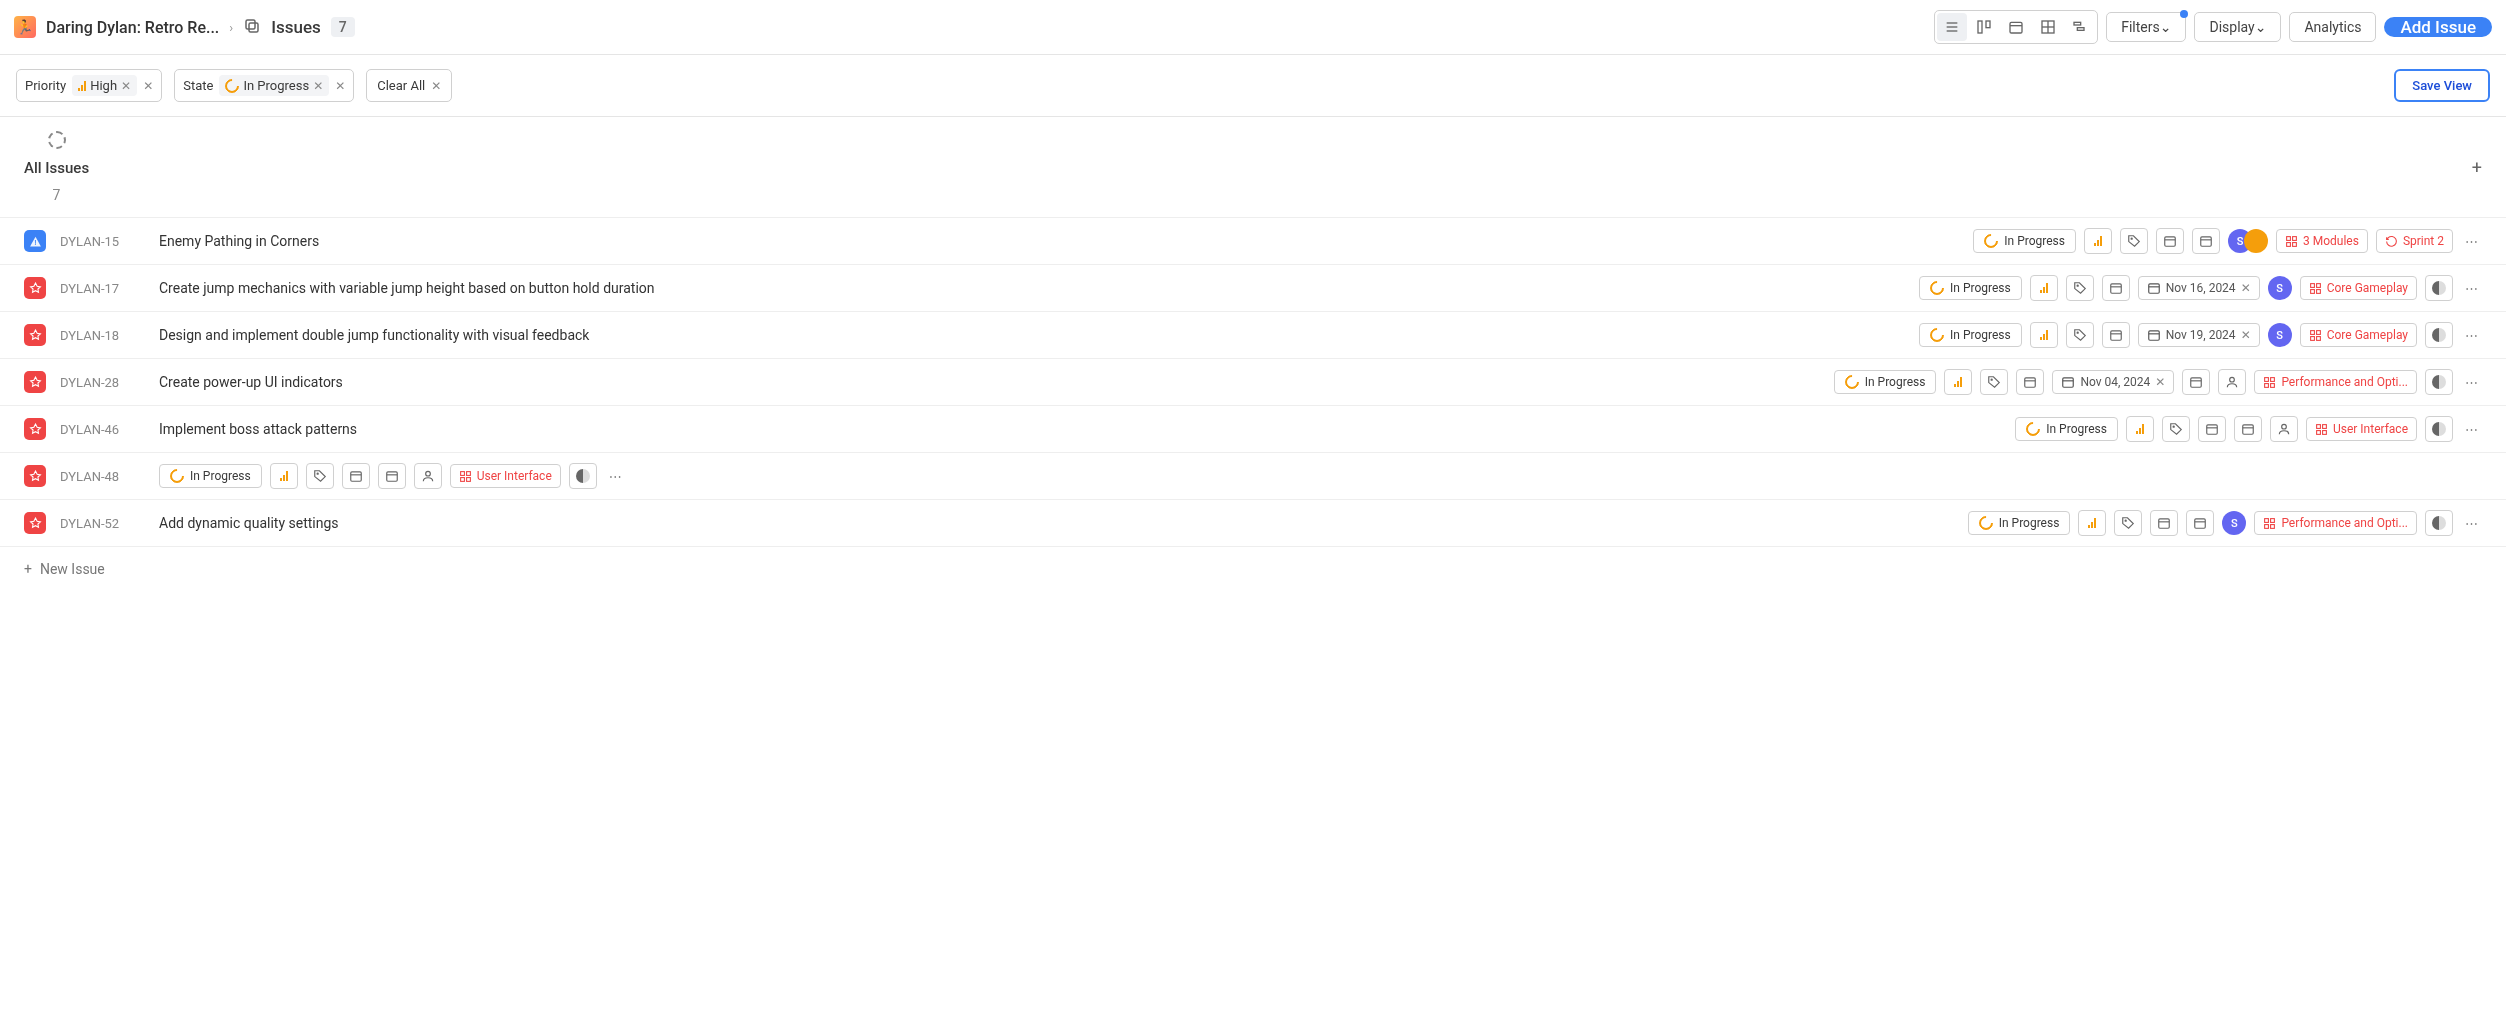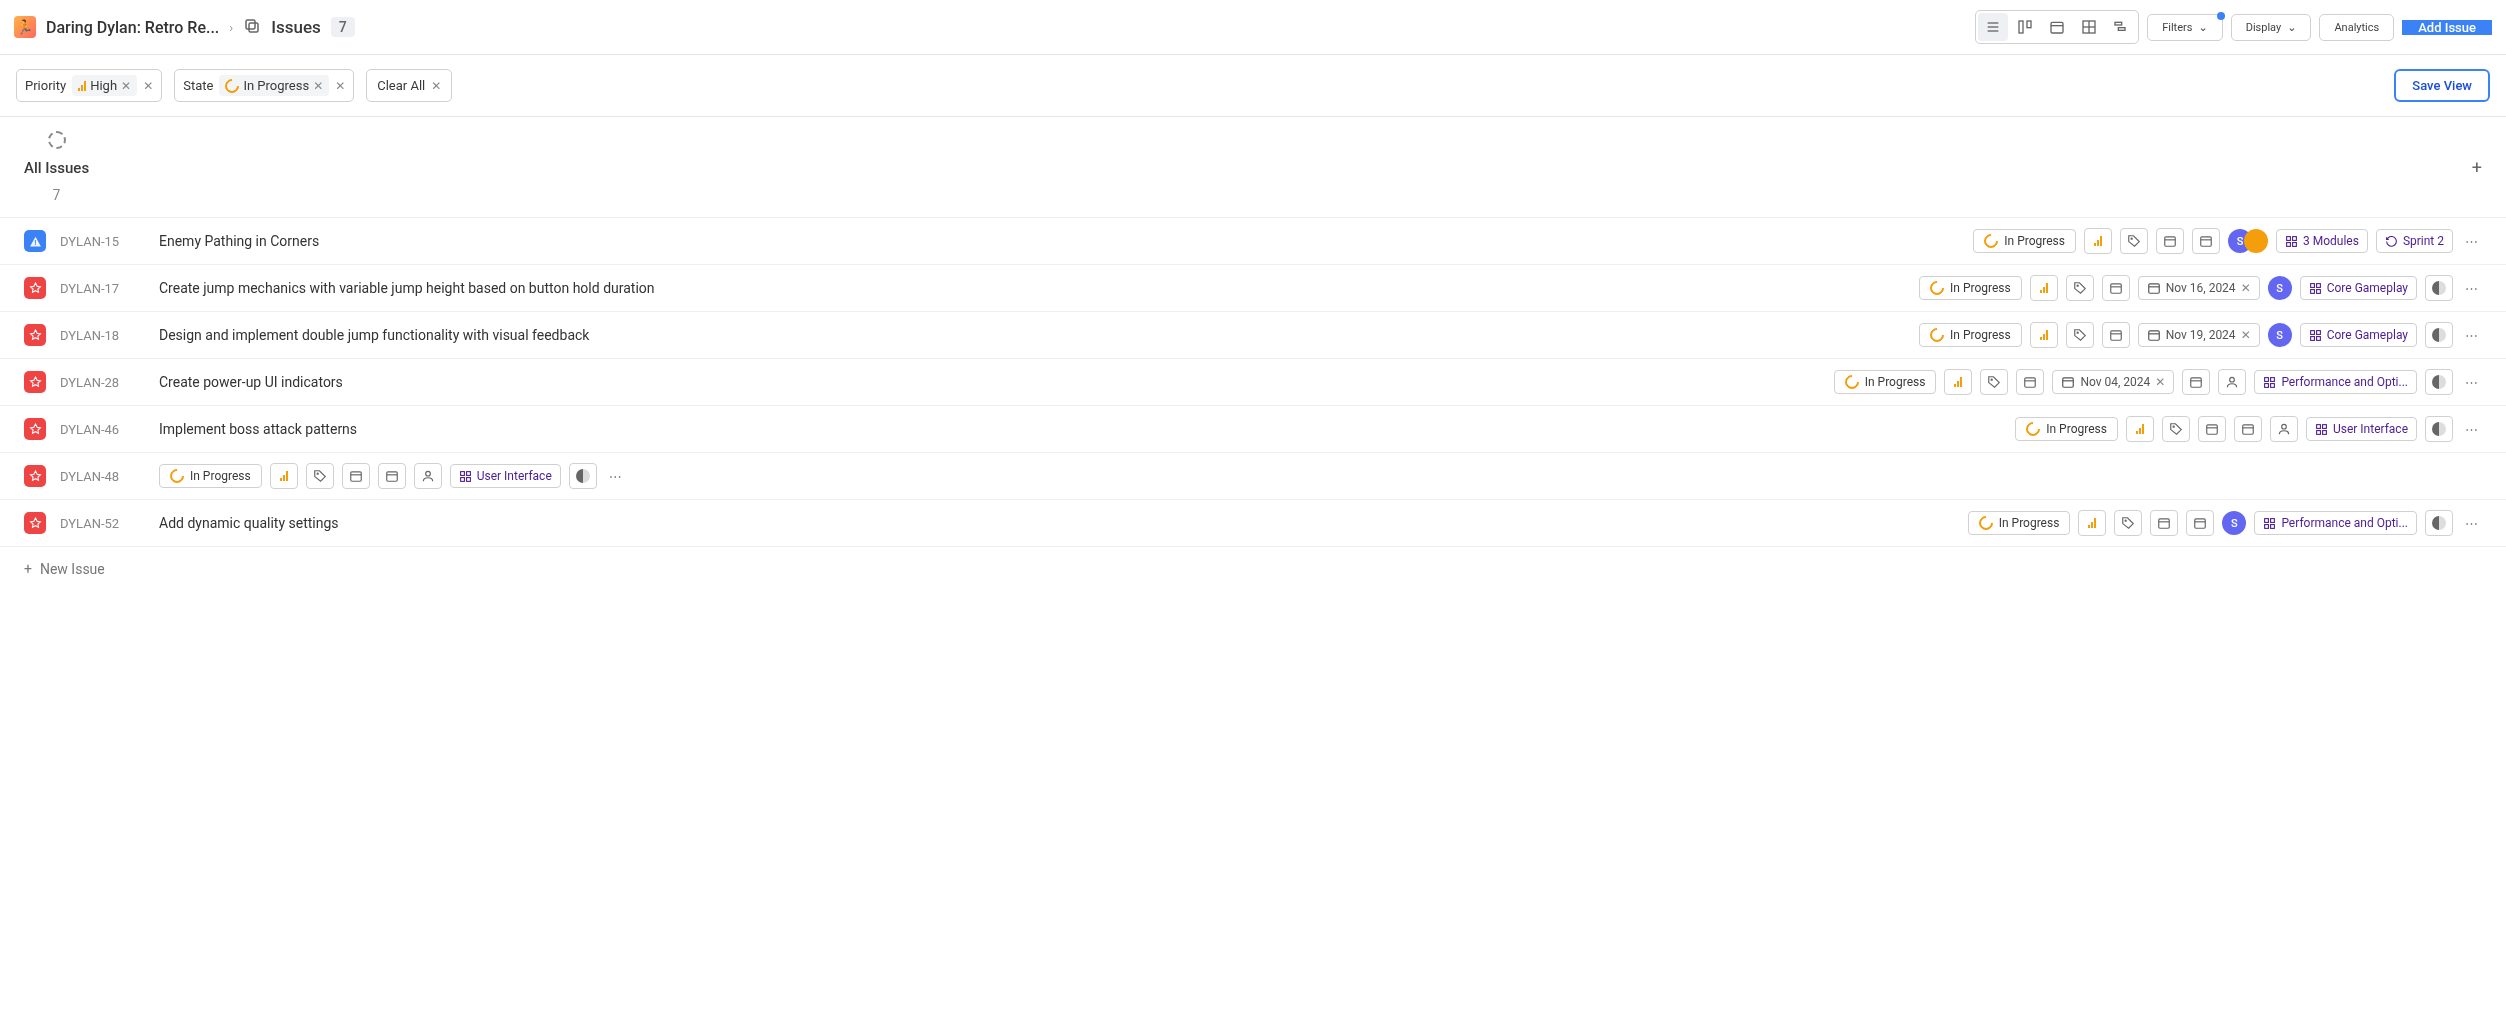--- a/index.html
+++ b/index.html
@@ -11,23 +11,23 @@
     .project-icon { width: 22px; height: 22px; background: linear-gradient(135deg,#ffb347,#ff6961); border-radius: 4px; display:flex; align-items:center; justify-content:center; font-size:14px; }
     .project-name { font-weight: 500; font-size: 16px; color: #333; max-width: 200px; white-space: nowrap; overflow: hidden; text-overflow: ellipsis; }
     .chevron { color: #999; }
     .issues-icon { color: #666; }
     .issues-label { font-size: 17px; font-weight: 500; }
     .count-badge { background: #eef0f3; color: #666; padding: 2px 8px; border-radius: 4px; font-size: 14px; font-weight: 500; }
     .header-right { display: flex; align-items: center; gap: 8px; }
     .view-group { display: flex; border: 1px solid #d0d0d0; border-radius: 5px; padding: 2px; gap: 2px; }
     .view-btn { width: 30px; height: 28px; display: flex; align-items: center; justify-content: center; border-radius: 4px; color: #666; cursor: pointer; }
     .view-btn.active { background: #eef0f3; }
-    .pill-btn { border: 1px solid #d0d0d0; border-radius: 5px; padding: 6px 14px; font-size: 11px; color: #444; cursor: pointer; display:flex; align-items:center; gap:6px; position:relative; }
+    .pill-btn { border: 1px solid #d0d0d0; border-radius: 5px; padding: 6px 14px; font-size: 14px; color: #444; cursor: pointer; display:flex; align-items:center; position:relative; }
     .blue-dot { position:absolute; top:-3px; right:-3px; width:8px; height:8px; background:#3b82f6; border-radius:50%; }
-    .primary-btn { background: #3b82f6; color: #fff; border: none; border-radius: 0; padding: 0 16px; font-size: 13px; font-weight: 500; cursor: pointer; }
+    .primary-btn { background: #3b82f6; color: #fff; border: none; border-radius: 12px; padding: 0 16px; font-size: 17px; font-weight: 500; cursor: pointer; }
     
     
     .filter-bar { display: flex; align-items: center; justify-content: space-between; padding: 14px 16px; border-bottom: 1px solid #e5e5e5; }
     .filter-left { display: flex; gap: 12px; }
     .filter-chip { display: flex; align-items: center; gap: 6px; border: 1px solid #d0d0d0; border-radius: 5px; padding: 5px 8px; font-size: 13px; }
     .filter-value { display: flex; align-items: center; gap: 4px; background: #f3f4f6; border-radius: 4px; padding: 3px 6px; }
     .sig-icon { display: inline-flex; align-items: flex-end; gap: 1px; height: 10px; }
     .sig-icon span { width: 2px; background: #f59e0b; }
     .sig-icon span:nth-child(1){height:3px} .sig-icon span:nth-child(2){height:6px} .sig-icon span:nth-child(3){height:10px}
     .x-icon { color: #888; cursor: pointer; font-size: 12px; }
@@ -53,21 +53,21 @@
     .issue-id { color:#888; font-size:13px; width:85px; flex-shrink:0; }
     .issue-title { flex:1; font-size:14px; color:#333; white-space:nowrap; overflow:hidden; text-overflow:ellipsis; }
     .row-right { display:flex; align-items:center; gap:8px; flex-shrink:0; }
     .state-btn { display:flex; align-items:center; gap:6px; border:1px solid #d0d0d0; border-radius:4px; padding:4px 10px; font-size:12px; }
     .sq-btn { width:28px; height:26px; border:1px solid #d0d0d0; border-radius:4px; display:flex; align-items:center; justify-content:center; color:#666; cursor:pointer; }
     .sq-btn .sig-icon span { background:#f59e0b; }
     .date-chip { display:flex; align-items:center; gap:5px; border:1px solid #d0d0d0; border-radius:4px; padding:4px 8px; font-size:12px; color:#555;text-align:right; }
     .avatar { width:24px; height:24px; border-radius:50%; background:#6366f1; color:#fff; display:flex; align-items:center; justify-content:center; font-size:11px; font-weight:500; }
     .avatar-stack { display:flex; }
     .avatar-stack .avatar:nth-child(2){ margin-left:-8px; background:#f59e0b; }
-    .module-chip { display:flex; align-items:center; gap:5px; border:1px solid #d0d0d0; border-radius:4px; padding:4px 8px; font-size:12px; color:#4c1d95; white-space:nowrap; }
+    .module-chip { display:flex; align-items:center; gap:5px; border:1px solid #d0d0d0; border-radius:4px; padding:4px 8px; font-size:12px; color:#ef4444; white-space:nowrap; }
     .dots-btn { cursor:pointer; color:#666; padding:0 4px; }
     .half-circle { width:14px; height:14px; border-radius:50%; background:linear-gradient(90deg,#666 50%,#ddd 50%); }
     
     .new-issue { display:flex; align-items:center; gap:8px; padding:14px 24px; color:#777; cursor:pointer; font-size:14px; }
     
     svg { flex-shrink:0; }
   </style>
 </head>
 <body>
 

